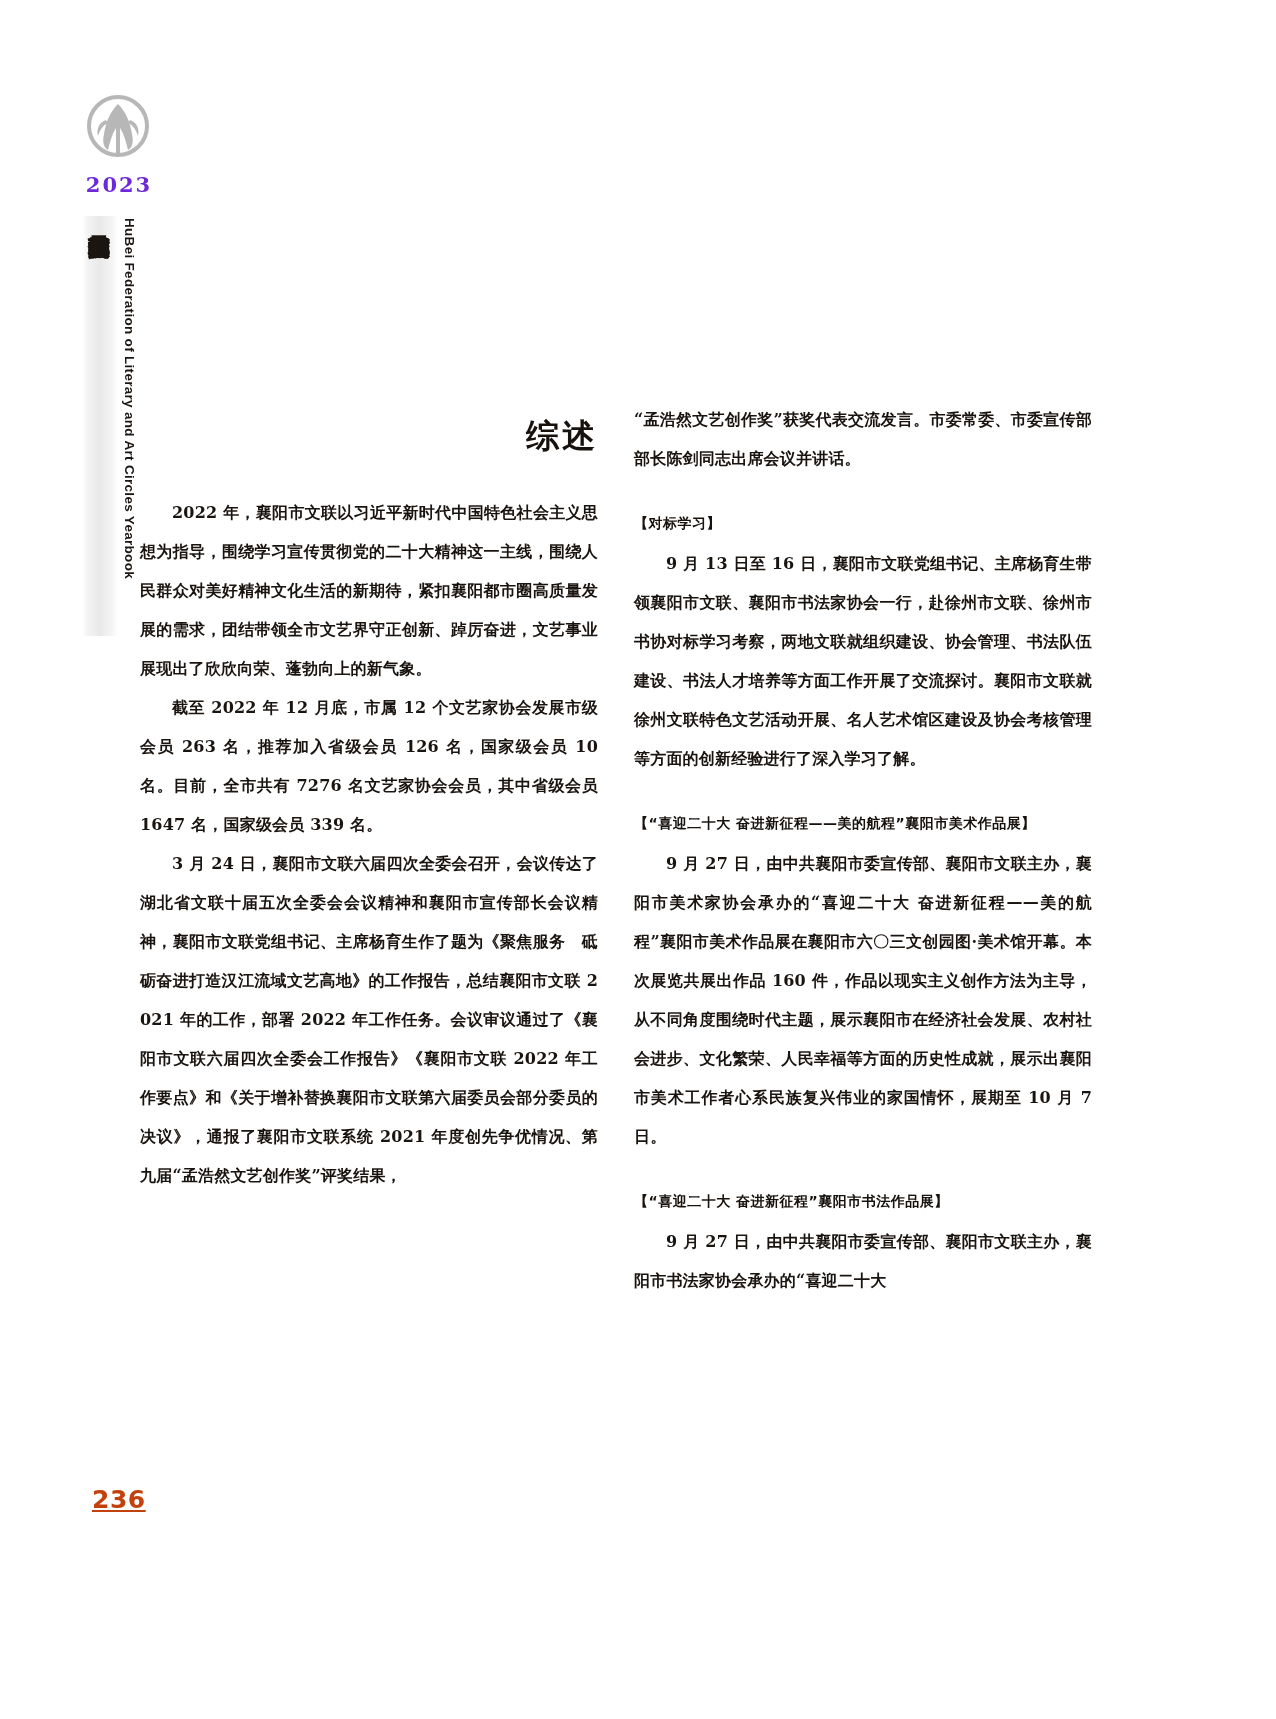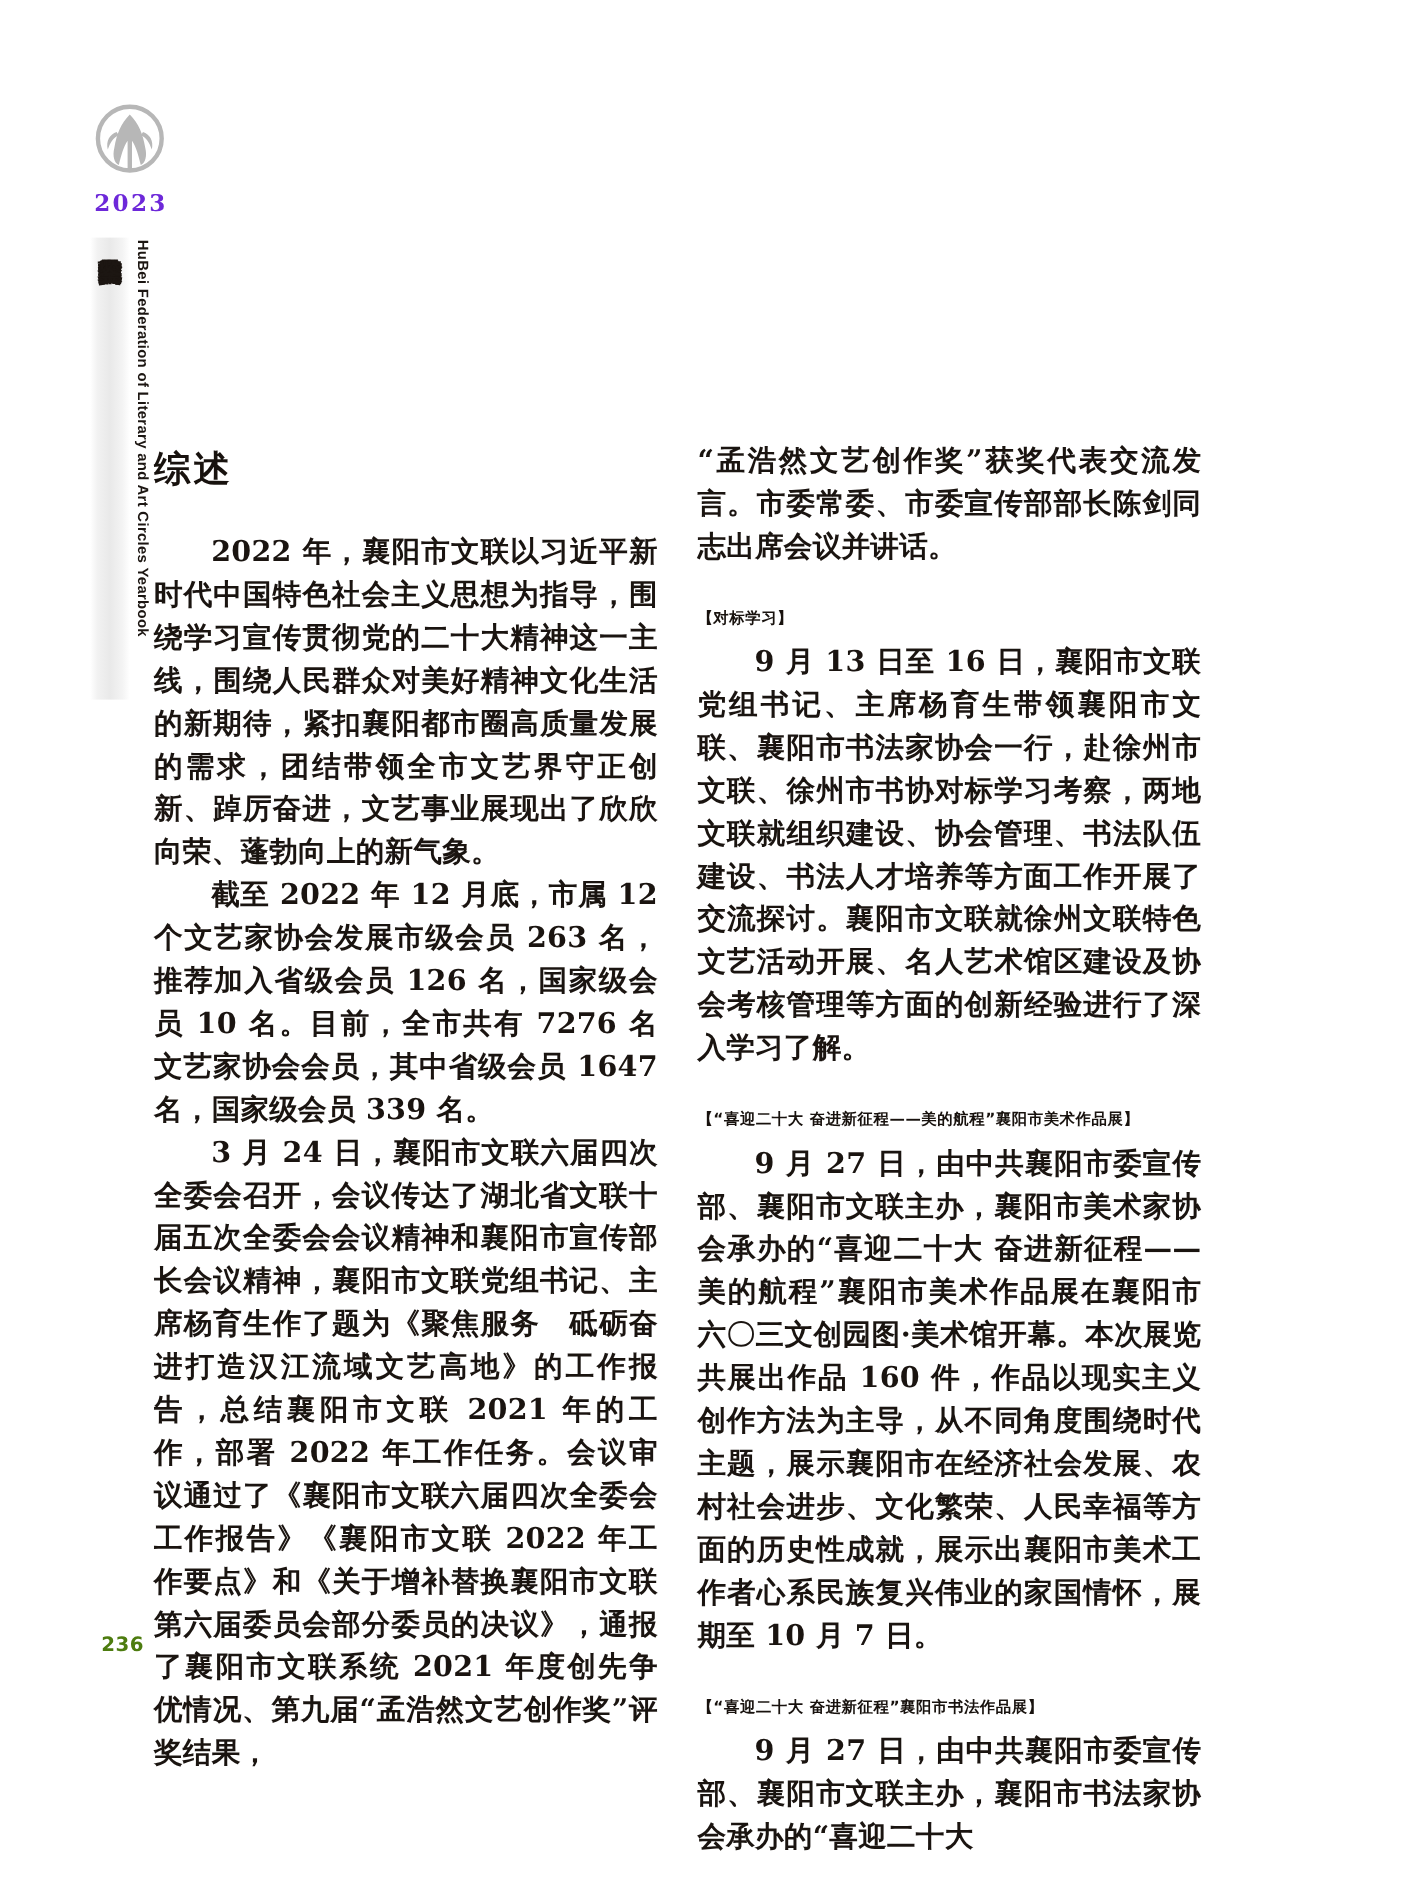--- a/index.html
+++ b/index.html
@@ -94,23 +94,24 @@
     white-space: nowrap;
   }
 
   
   .folio {
     position: absolute;
     left: 92px;
     top: 1485px;
     font-family: "DejaVu Sans", sans-serif;
     font-weight: 700;
-    font-size: 18px;
+    font-size: 25px;
     letter-spacing: 0.5px;
-    color: #4d7c0f;
+    color: #c2410c;
+    text-decoration: underline;
   }
 
   
   .content {
     position: absolute;
     left: 140px;
     top: 180px;
     width: 950px;
   }
 
@@ -136,43 +137,43 @@
   .col {
     width: 458px;
   }
 
   
   h2.sec-head {
     font-family: "DejaVu Sans", sans-serif;
     font-weight: 700;
     font-size: 33px;
     letter-spacing: 3px;
-    text-align: left;
+    text-align: right;
     color: #18120e;
-    margin: 4px 0 34px 0;
+    margin: 14px 0 34px 0;
   }
   h2.sec-head.gap-top { margin-top: 74px; }
 
   h3.sub-head {
     font-family: "DejaVu Sans", sans-serif;
     font-weight: 700;
     font-size: 14px;
     letter-spacing: 0.5px;
     line-height: 38px;
     color: #18120e;
     margin: 26px 0 2px 0;
     text-align: justify;
     text-align-last: left;
   }
   h3.sub-head:first-child { margin-top: 0; }
 
   p.body {
     font-family: "DejaVu Serif", serif;
     font-weight: 700;
-    font-size: 26px;
+    font-size: 16px;
     line-height: 39px;
     letter-spacing: 0.2px;
     color: #1a1410;
     margin: 0;
     text-align: justify;
     text-align-last: left;
     text-indent: 2em;
     word-break: break-all;
   }
   p.body.no-indent { text-indent: 0; }

